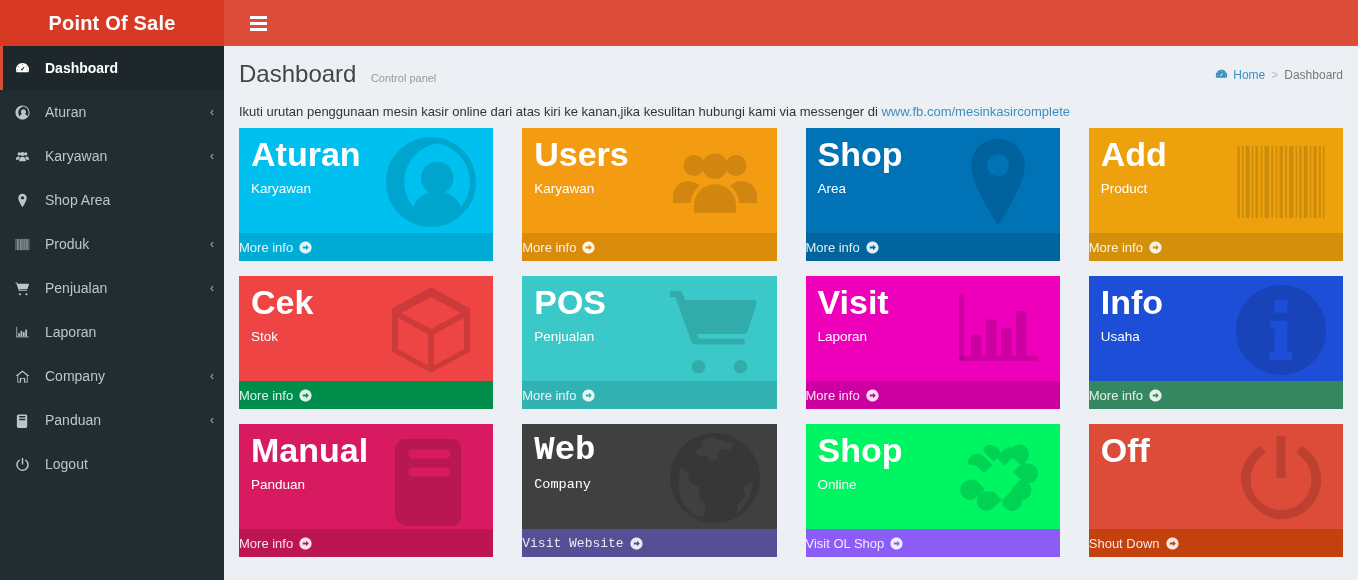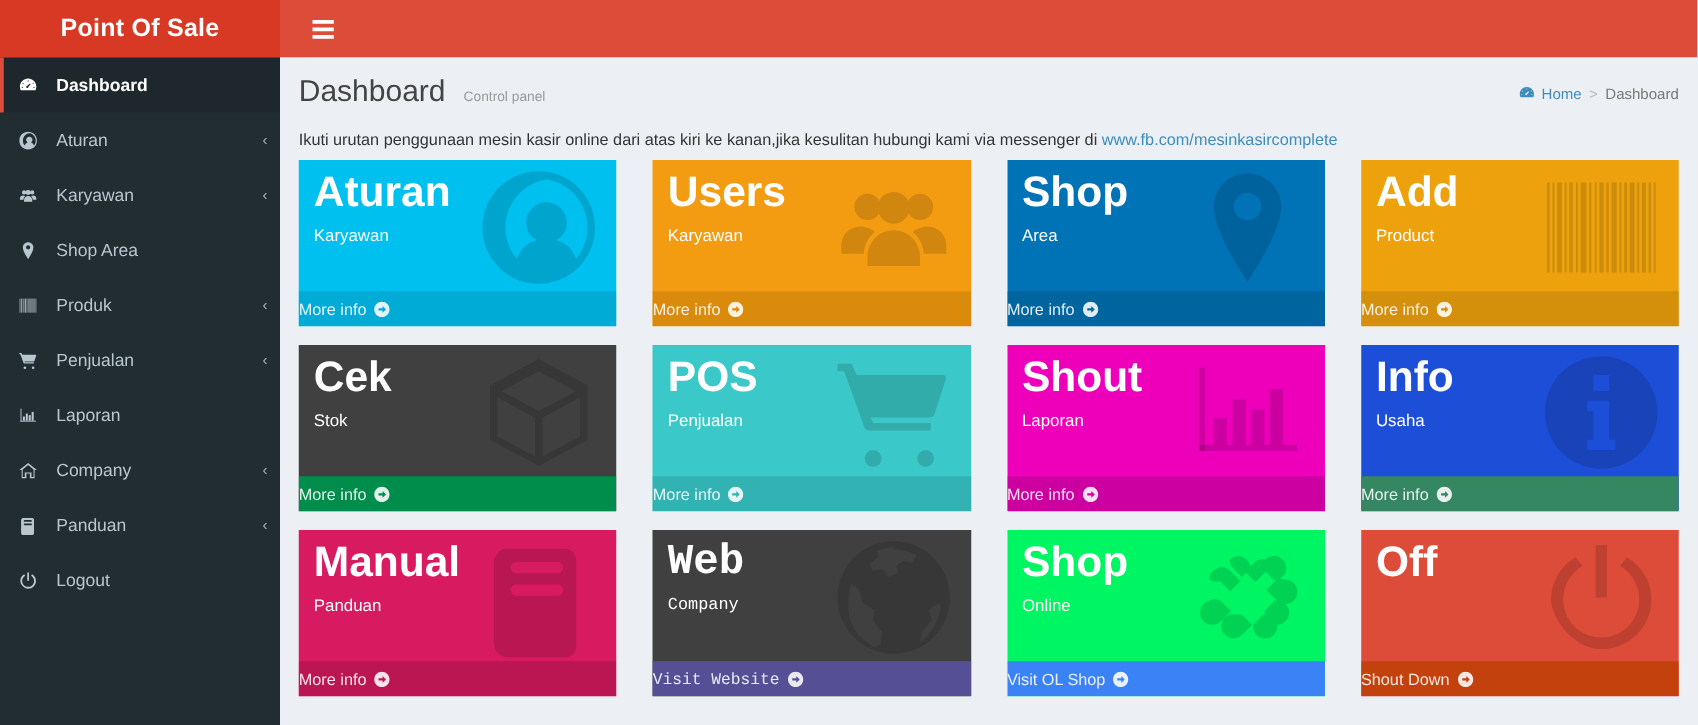--- a/index.html
+++ b/index.html
@@ -371,21 +371,21 @@
           </div>
           <a class="tile-footer" style="background: rgb(212, 143, 11);">
             <span>More info</span>
             <span class="arrow-circle">
               <svg width="13" height="13" viewBox="0 0 512 512" style="fill:currentColor;">
                 <path d="M256 16C123 16 16 123 16 256s107 240 240 240 240-107 240-240S389 16 256 16zm22 346v-68H150v-76h128v-68l108 106-108 106z"></path>
               </svg>
             </span>
           </a>
         </div>
-        <div class="tile" style="background: #404040;">
+        <div class="tile" style="background: #ef4444;">
           <div class="tile-inner">
             <div class="tile-icon">
               <svg width="96" height="96" viewBox="0 0 512 512" style="fill:rgba(0,0,0,0.14);">
                 <path d="M256 28L48 140v232l208 112 208-112V140L256 28zm0 52l158 85-158 85-158-85 158-85zM80 192l160 86v166L80 358V192zm352 0v166l-160 86V278l160-86z"></path>
               </svg>
             </div>
             <div class="tile-head">Cek</div>
             <div class="tile-sub">Stok</div>
           </div>
           <a class="tile-footer" style="background: rgb(0, 141, 76);">
@@ -423,21 +423,21 @@
                 <g>
                   <rect x="48" y="64" width="26" height="356"></rect>
                   <rect x="48" y="394" width="420" height="26"></rect>
                   <rect x="112" y="280" width="56" height="114"></rect>
                   <rect x="192" y="200" width="56" height="194"></rect>
                   <rect x="272" y="244" width="56" height="150"></rect>
                   <rect x="352" y="156" width="56" height="238"></rect>
                 </g>
               </svg>
             </div>
-            <div class="tile-head">Shout</div>
+            <div class="tile-head">Visit</div>
             <div class="tile-sub">Laporan</div>
           </div>
           <a class="tile-footer" style="background: rgb(204, 0, 161);">
             <span>More info</span>
             <span class="arrow-circle">
               <svg width="13" height="13" viewBox="0 0 512 512" style="fill:currentColor;">
                 <path d="M256 16C123 16 16 123 16 256s107 240 240 240 240-107 240-240S389 16 256 16zm22 346v-68H150v-76h128v-68l108 106-108 106z"></path>
               </svg>
             </span>
           </a>
@@ -502,21 +502,21 @@
         <div class="tile" style="background: rgb(0, 245, 98);">
           <div class="tile-inner">
             <div class="tile-icon">
               <svg width="96" height="96" viewBox="0 0 512 512" style="fill:rgba(0,0,0,0.14);">
                 <path d="M180 94a52 52 0 0 1 88 38l-36 36-44-44a52 52 0 0 1-8-30zm152 0a52 52 0 1 1 38 88l-36-36-44 44-44-44 44-44a52 52 0 0 1 42-8zM94 180a52 52 0 0 1 88-38l44 44-44 44-44-44a52 52 0 0 1-44-6zm324 0a52 52 0 1 1-38 88l-44-44 44-44a52 52 0 0 1 38 0zM142 270l44 44-44 44a52 52 0 1 1-48-88 52 52 0 0 1 48 0zm228 0a52 52 0 0 1 48 88 52 52 0 0 1-88-44l40-44zM232 328l44 44-44 44a52 52 0 1 1-48-88l48 0zm92 0a52 52 0 0 1 44 88 52 52 0 0 1-88-44l44-44z"></path>
               </svg>
             </div>
             <div class="tile-head">Shop</div>
             <div class="tile-sub">Online</div>
           </div>
-          <a class="tile-footer" style="background: #3b82f6;">
+          <a class="tile-footer" style="background: #8b5cf6;">
             <span>Visit OL Shop</span>
             <span class="arrow-circle">
               <svg width="13" height="13" viewBox="0 0 512 512" style="fill:currentColor;">
                 <path d="M256 16C123 16 16 123 16 256s107 240 240 240 240-107 240-240S389 16 256 16zm22 346v-68H150v-76h128v-68l108 106-108 106z"></path>
               </svg>
             </span>
           </a>
         </div>
         <div class="tile" style="background: rgb(221, 75, 57);">
           <div class="tile-inner">

